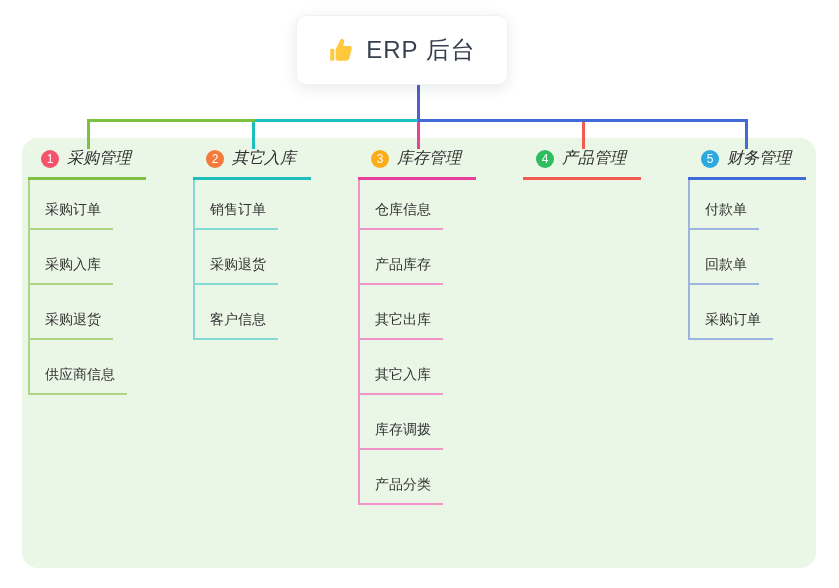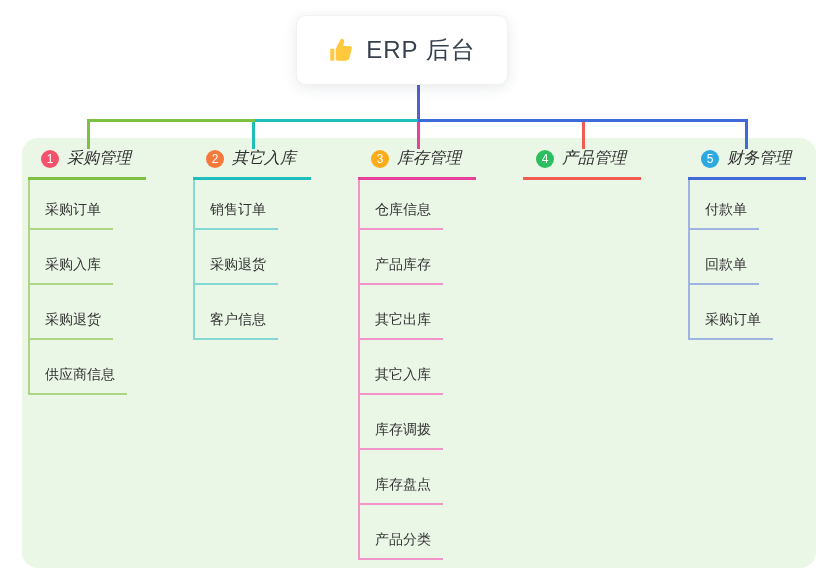--- a/index.html
+++ b/index.html
@@ -140,23 +140,20 @@
       <div class="item">
           <span class="item-pill">其它出库</span>
         </div>
       <div class="item">
           <span class="item-pill">其它入库</span>
         </div>
       <div class="item">
           <span class="item-pill">库存调拨</span>
         </div>
       <div class="item">
-          <span class="item-pill">库存盘点</span>
-        </div>
-      <div class="item">
           <span class="item-pill">产品分类</span>
         </div>
     </div>
   </div>
 
   <div class="branch b4" style="--line: #F25B51; --line-light: #F8A69F; --badge: #2DBE5F;">
     <div class="branch-head">
       <span class="badge">4</span>
       <span class="branch-label">产品管理</span>
     </div>

